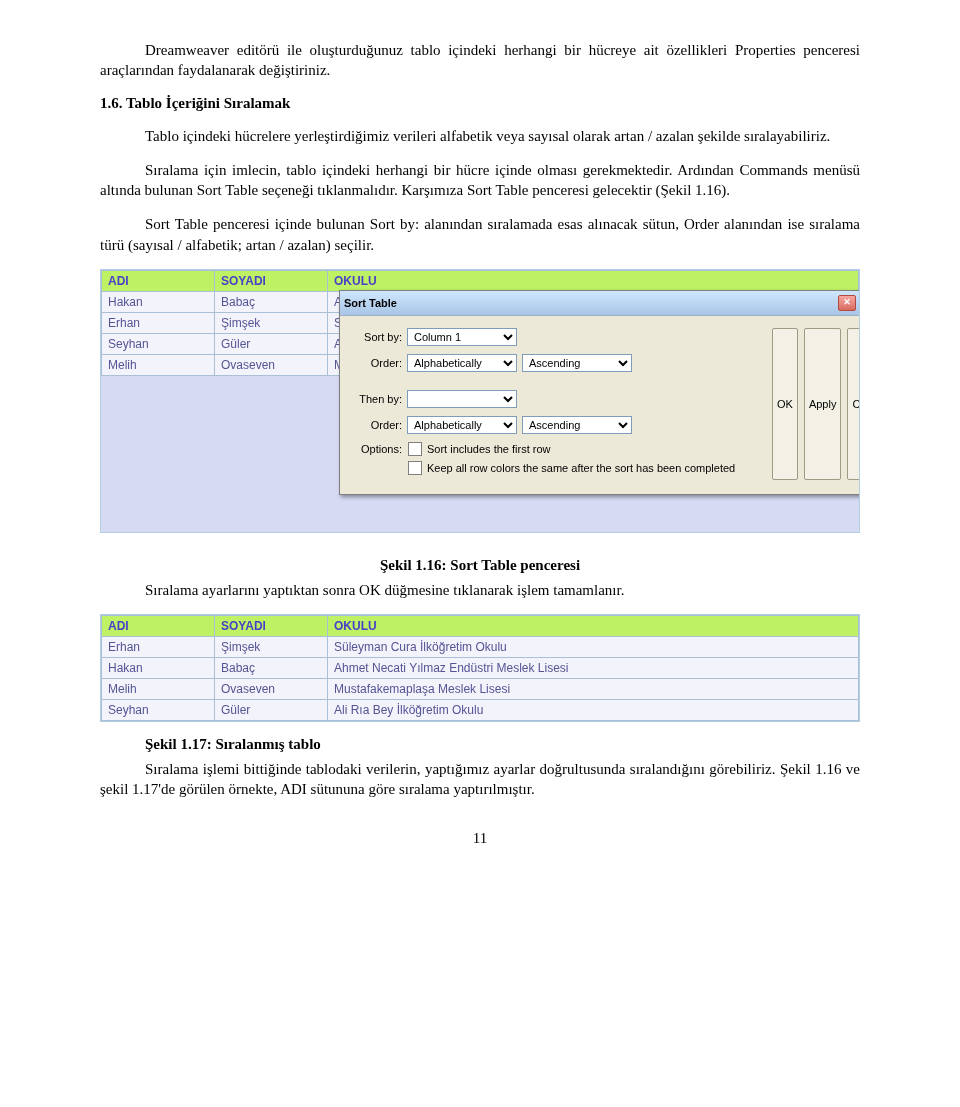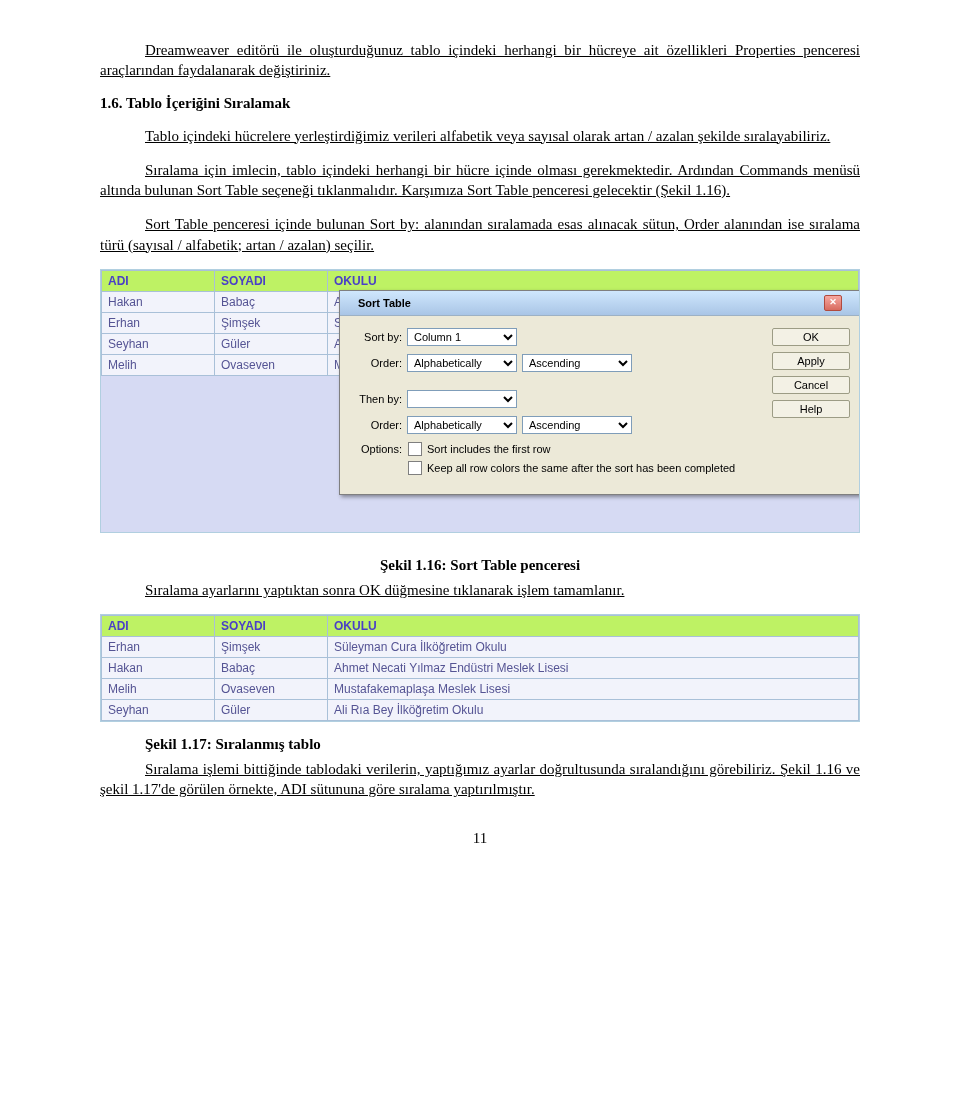--- a/index.html
+++ b/index.html
@@ -11,21 +11,20 @@
     color: #000;
     width: 960px;
   }
   .page {
     padding: 40px 100px 20px 100px;
   }
   p {
     margin: 0 0 14px 0;
     text-align: justify;
     line-height: 1.35;
-    text-decoration: underline;
   }
   .indent {
     text-indent: 45px;
   }
   .section-head {
     font-weight: bold;
     margin: 4px 0 14px 0;
   }
   .caption {
     font-weight: bold;
@@ -88,21 +87,21 @@
     background: #ece9d8;
     border: 1px solid #7f7f7f;
     box-shadow: 2px 2px 4px rgba(0,0,0,0.4);
     font-family: Tahoma, sans-serif;
     font-size: 11px;
     color: #000;
   }
   .dialog-title {
     background: linear-gradient(#cfe7fd,#a9c5e6);
     border-bottom: 1px solid #9db1c4;
-    padding: 4px 18px;
+    padding: 4px 4px;
     font-weight: bold;
     display: flex;
     justify-content: space-between;
     align-items: center;
   }
   .dlg-close {
     width: 16px;
     height: 14px;
     background: linear-gradient(#f6a8a1,#d86b5f);
     border: 1px solid #b04a3e;
@@ -111,21 +110,21 @@
     line-height: 12px;
     text-align: center;
     border-radius: 2px;
   }
   .dialog-body {
     display: flex;
     gap: 10px;
     padding: 12px 10px 14px 10px;
   }
   .dlg-form { flex: 1; }
-  .dlg-buttons { width: 78px; display: flex; flex-direction: column; gap: 6px; }
+  .dlg-buttons { width: 78px; display: flex; flex-direction: row; gap: 6px; }
   .dlg-buttons button {
     font-family: Tahoma, sans-serif;
     font-size: 11px;
     padding: 2px 4px;
     background: #f3f1e5;
     border: 1px solid #9c9c85;
     border-radius: 2px;
   }
   .row {
     display: flex;

